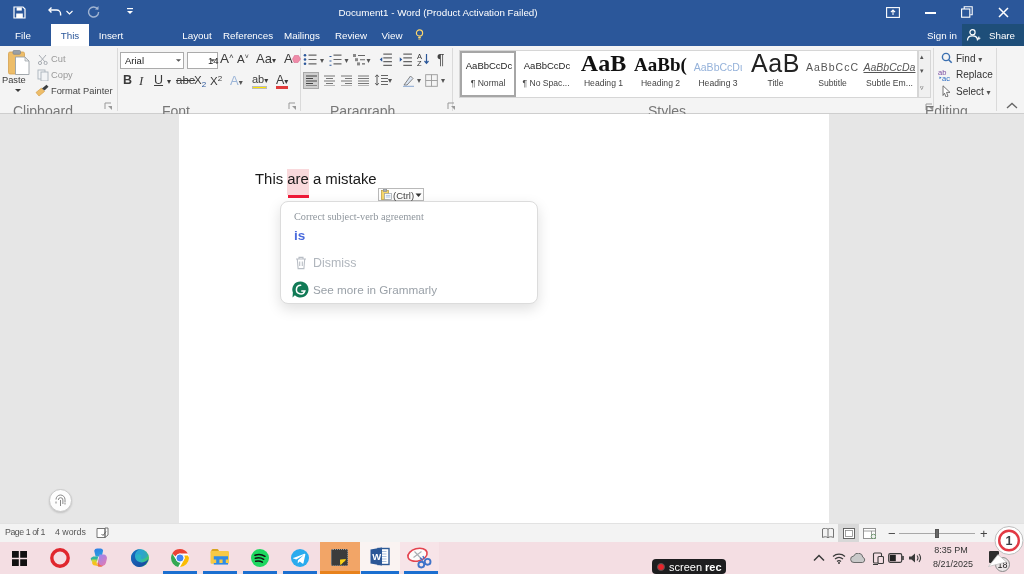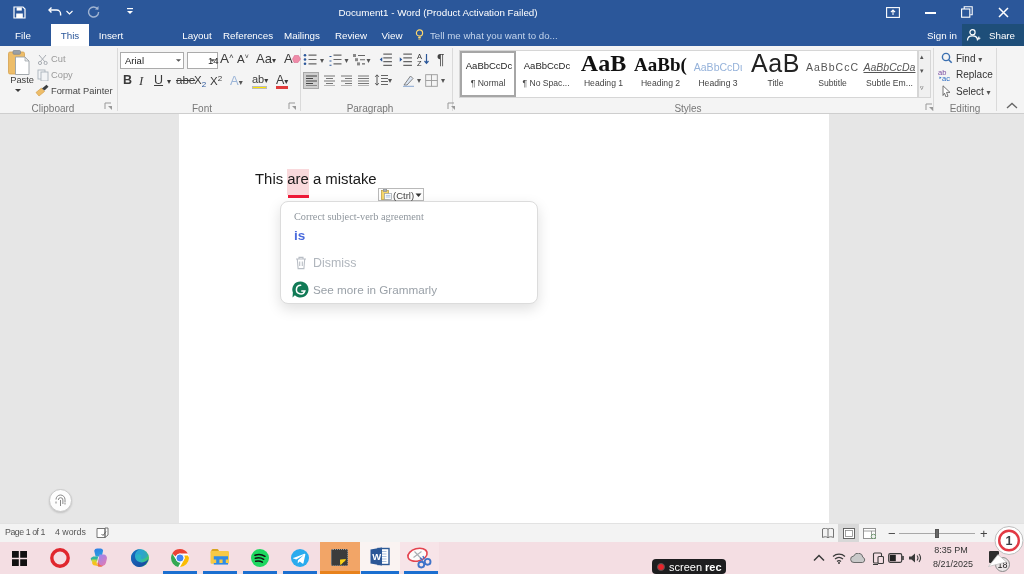--- a/index.html
+++ b/index.html
@@ -9,21 +9,21 @@
 .abs{position:absolute;}
 
 #titlebar{position:absolute;left:0;top:0;width:1024px;height:24px;background:#2b579a;}
 #tabrow{position:absolute;left:0;top:24px;width:1024px;height:22px;background:#2b579a;}
 .tab{position:absolute;top:0;height:22px;line-height:23px;color:#fff;font-size:9.8px;text-align:center;}
 #tab-home{background:#fff;color:#2b579a;}
 #titletext{position:absolute;top:0;width:876px;height:24px;line-height:25px;text-align:center;color:#fff;font-size:9.8px;}
 
 #ribbon{position:absolute;left:0;top:46px;width:1024px;height:68px;background:#f4f4f4;border-bottom:1px solid #cecece;}
 .rsep{position:absolute;top:2px;width:1px;height:63px;background:#dadada;}
-.rlabel{position:absolute;top:57px;font-size:10px;color:#777;text-align:center;width:80px;}
+.rlabel{position:absolute;top:57px;font-size:14px;color:#777;text-align:left;width:80px;}
 .launcher{position:absolute;top:56px;width:9px;height:9px;}
 .combo{position:absolute;background:#fff;border:1px solid #ababab;font-size:9.5px;color:#222;}
 .rbtn{position:absolute;font-size:12px;color:#3b3b3b;}
 .stysample{position:absolute;text-align:center;white-space:nowrap;overflow:hidden;}
 .stylabel{position:absolute;text-align:center;font-size:8.6px;color:#444;white-space:nowrap;overflow:hidden;}
 
 #docarea{position:absolute;left:0;top:114px;width:1024px;height:409px;background:#e6e6e6;}
 #page{position:absolute;left:179px;top:0;width:650px;height:409px;background:#fff;}
 
 #statusbar{position:absolute;left:0;top:523px;width:1024px;height:19px;background:#f3f3f3;border-top:1px solid #e2e2e2;font-size:8.8px;color:#555;}
@@ -79,21 +79,20 @@
     <div class="tab" style="left:140px;width:40px;margin-top:44px;">Design</div>
     <div class="tab" style="left:177px;width:40px;">Layout</div>
     <div class="tab" style="left:220px;width:56px;">References</div>
     <div class="tab" style="left:279px;width:46px;">Mailings</div>
     <div class="tab" style="left:330px;width:42px;">Review</div>
     <div class="tab" style="left:376px;width:32px;">View</div>
     <svg class="abs" style="left:415px;top:5px" width="9" height="13" viewBox="0 0 9 13">
       <circle cx="4.5" cy="4" r="3.1" fill="none" stroke="#ffd86b" stroke-width="1.2"></circle>
       <path d="M3.2 8.5h2.6M3.4 10h2.2" stroke="#ffd86b" stroke-width="1"></path>
     </svg>
-    <div class="tab" style="left:430px;width:200px;text-align:left;color:#c4d5ec;font-size:9.7px;">Tell me what you want to do...</div>
     <div class="tab" style="left:920px;width:44px;">Sign in</div>
     <div class="abs" style="left:962px;top:0;width:62px;height:22px;background:#1e4e79;"></div>
     <svg class="abs" style="left:966px;top:4px" width="15" height="14" viewBox="0 0 15 14">
       <circle cx="6.5" cy="4.2" r="2.6" fill="none" stroke="#fff" stroke-width="1.2"></circle>
       <path d="M1.5 12.5c0-3 2.3-4.6 5-4.6s5 1.6 5 4.6" fill="none" stroke="#fff" stroke-width="1.2"></path>
       <path d="M11.2 10.2h3.2M12.8 8.6v3.2" stroke="#fff" stroke-width="1.1"></path>
     </svg>
     <div class="tab" style="left:983px;width:38px;">Share</div>
   </div>
   <div id="ribbon">
@@ -103,21 +102,21 @@
     <div class="rsep" style="left:452px"></div>
     <div class="rsep" style="left:933px"></div>
     <div class="rsep" style="left:996px"></div>
 
     <svg class="abs" style="left:8px;top:4px" width="24" height="26" viewBox="0 0 24 26">
       <rect x="0.5" y="2" width="16" height="22" rx="1.5" fill="#edbd69" stroke="#d5a14e" stroke-width="0.8"></rect>
       <rect x="5" y="0.5" width="7.5" height="3.8" rx="1" fill="#9aa0a6" stroke="#7e848b" stroke-width="0.7"></rect>
       <path d="M7.5 7h9.5l4 4v13.5H7.5z" fill="#fff" stroke="#9aa0a6" stroke-width="0.9"></path>
       <path d="M17 7l4 4h-4z" fill="#e8e8e8" stroke="#9aa0a6" stroke-width="0.7"></path>
     </svg>
-    <div class="abs" style="left:2px;top:29px;width:32px;text-align:right;font-size:9.3px;color:#3b3b3b;">Paste</div>
+    <div class="abs" style="left:2px;top:29px;width:32px;text-align:left;font-size:9.3px;color:#3b3b3b;">Paste</div>
     <svg class="abs" style="left:14px;top:42px" width="8" height="5" viewBox="0 0 8 5">
         <path d="M1 1l3 3 3-3z" fill="#3b3b3b"></path>
       </svg>
 
     <svg class="abs" style="left:37px;top:8px" width="12" height="11" viewBox="0 0 12 11">
       <path d="M2 1l6 7M9 1L3 8" stroke="#a8adb3" stroke-width="1"></path>
       <circle cx="3" cy="9" r="1.6" fill="none" stroke="#a8adb3" stroke-width="1"></circle>
       <circle cx="8.6" cy="9" r="1.6" fill="none" stroke="#a8adb3" stroke-width="1"></circle>
     </svg>
     <div class="abs" style="left:51px;top:8px;font-size:9.3px;color:#9a9a9a;">Cut</div>

